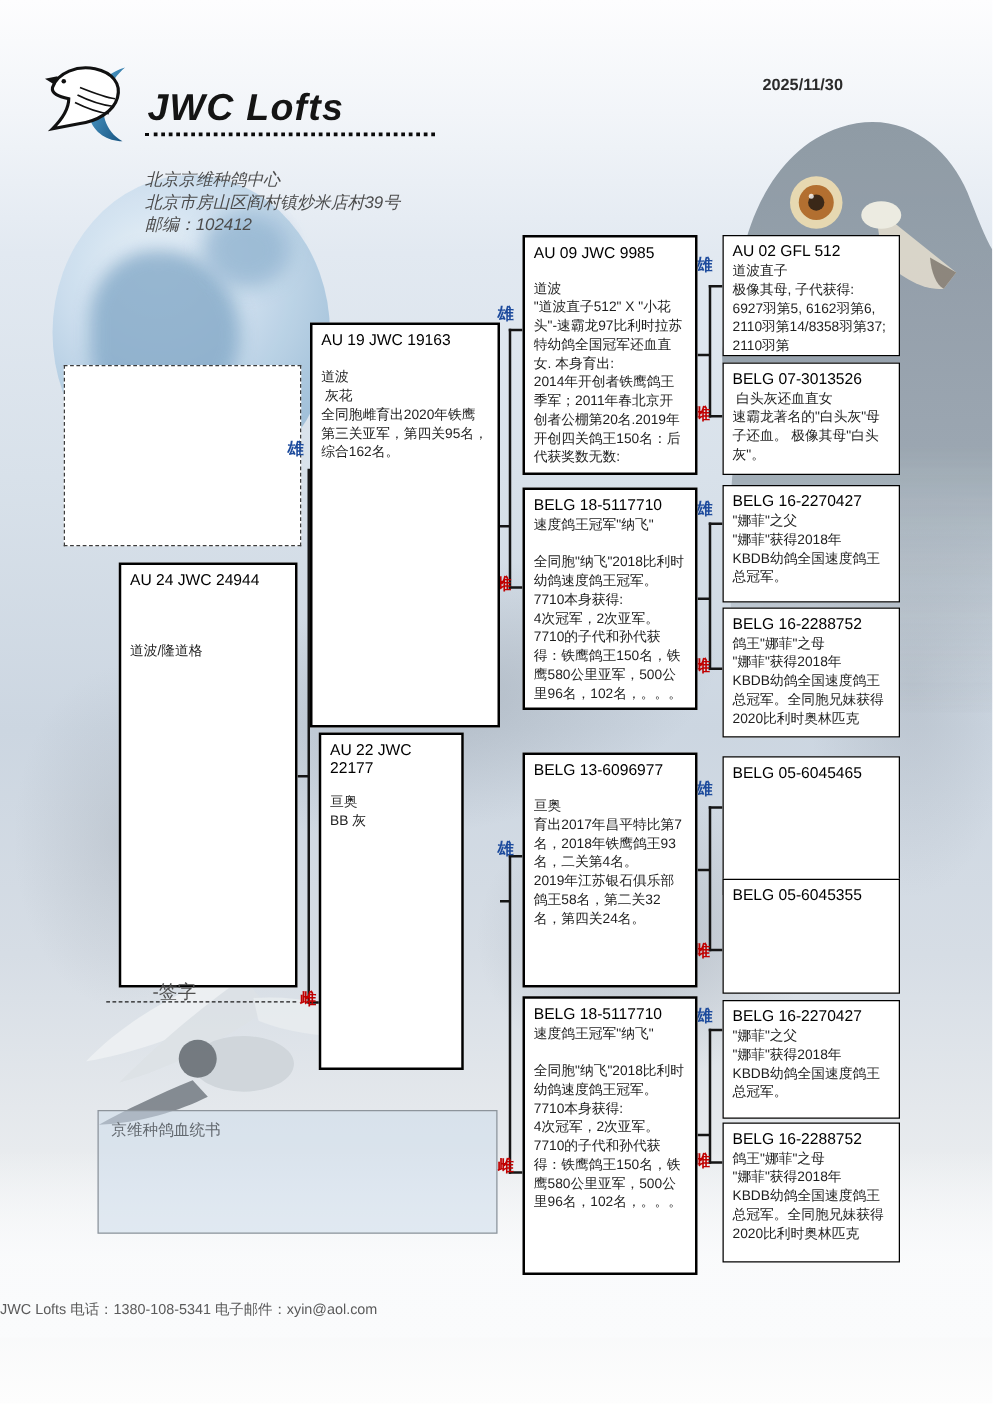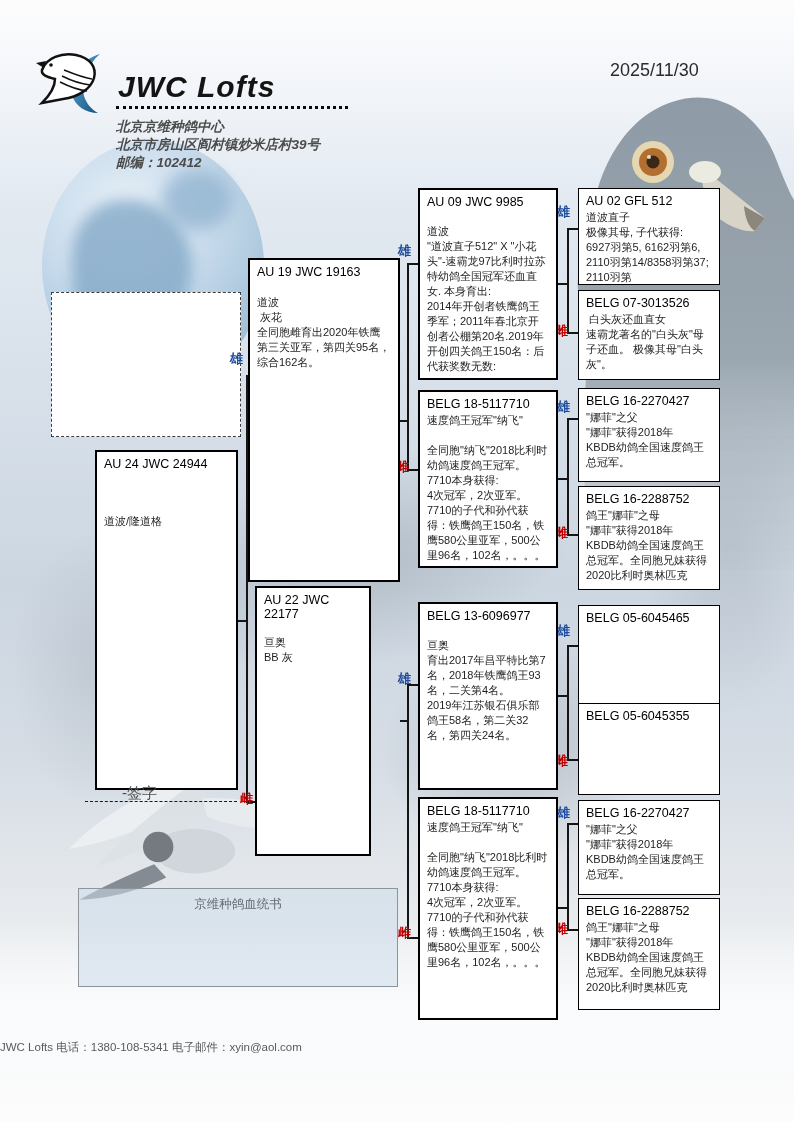--- a/index.html
+++ b/index.html
@@ -24,23 +24,23 @@
          background:radial-gradient(ellipse,rgba(146,154,163,.26),rgba(146,154,163,0) 70%);}
   .snow{position:absolute;left:0;top:920px;width:794px;height:150px;
         background:linear-gradient(180deg,rgba(244,247,250,0),rgba(250,251,252,.95) 60%);}
   .head-photo{position:absolute;left:560px;top:70px;width:234px;height:500px;opacity:.96;}
   .fly-photo{position:absolute;left:40px;top:768px;width:285px;height:152px;opacity:.92;}
   
   .logo-icon{position:absolute;left:34px;top:48px;width:100px;height:66px;}
   .logo-text{position:absolute;left:118px;top:70px;font-size:30px;font-weight:bold;font-style:italic;
              color:#141414;letter-spacing:1px;}
   .logo-underline{position:absolute;left:116px;top:106px;width:232px;border-top:3px dotted #0a0a0a;}
-  .address{position:absolute;left:116px;top:118px;font-size:13.5px;font-style:italic;color:#4c4c4c;
-           line-height:18px;white-space:pre-wrap;font-weight:bold;}
-  .date{position:absolute;left:610px;top:60px;font-size:18px;color:#2b2b2b;}
+  .address{position:absolute;left:116px;top:135px;font-size:13.5px;font-style:italic;color:#4c4c4c;
+           line-height:18px;white-space:pre-wrap;}
+  .date{position:absolute;left:610px;top:60px;font-size:13px;color:#2b2b2b;font-weight:bold;}
   
   .pbox{position:absolute;background:#fff;border:2px solid #000;box-sizing:border-box;overflow:hidden;}
   .pbox.thin{border-width:1px;}
   .pbox .t{font-size:12.5px;font-weight:normal;color:#000;padding:5px 7px 0 7px;}
   .pbox .b{font-size:11px;color:#1e1e1e;line-height:15px;padding:2px 7px 4px 7px;white-space:pre-wrap;}
   .b-photo{left:51px;top:292px;width:190px;height:145px;position:absolute;background:#fff;
            border:1px dashed #3c3c3c;box-sizing:border-box;}
   .b-au24{left:95px;top:450px;width:143px;height:340px;}  .b-au24 .b{margin-top:41px;}
   .b-au19{left:248px;top:258px;width:152px;height:324px;} .b-au19 .b{margin-top:14px;}
   .b-au22{left:255px;top:586px;width:116px;height:270px;} .b-au22 .b{margin-top:12px;}
@@ -58,21 +58,21 @@
   .b-752b{left:578px;top:898px;width:142px;height:112px;}
   
   .ln{position:absolute;background:#151515;}
   
   .mk{position:absolute;font-size:13px;font-weight:bold;line-height:14px;}
   
   .sig-line{position:absolute;left:85px;top:801px;width:152px;border-top:1.5px dashed #1a1a1a;}
   .sig-label{position:absolute;left:122px;top:772px;font-size:15px;color:#4f4f4f;margin-top:12px;}
   .wm-box{position:absolute;left:78px;top:888px;width:320px;height:99px;box-sizing:border-box;
           border:1px solid #8d949b;background:rgba(206,221,235,.55);}
-  .wm-box .lbl{font-size:12.5px;color:#63696f;padding:7px 10px;text-align:center;}
+  .wm-box .lbl{font-size:12.5px;color:#63696f;padding:7px 10px;}
   .footer{position:absolute;left:0;top:1040px;width:794px;text-align:left;font-size:11.5px;color:#5a5a5a;}
 </style>
 </head>
 <body>
 
 <div class="page">
 
   <div class="globe">
     <div class="cont1"></div>
     <div class="cont2"></div>

